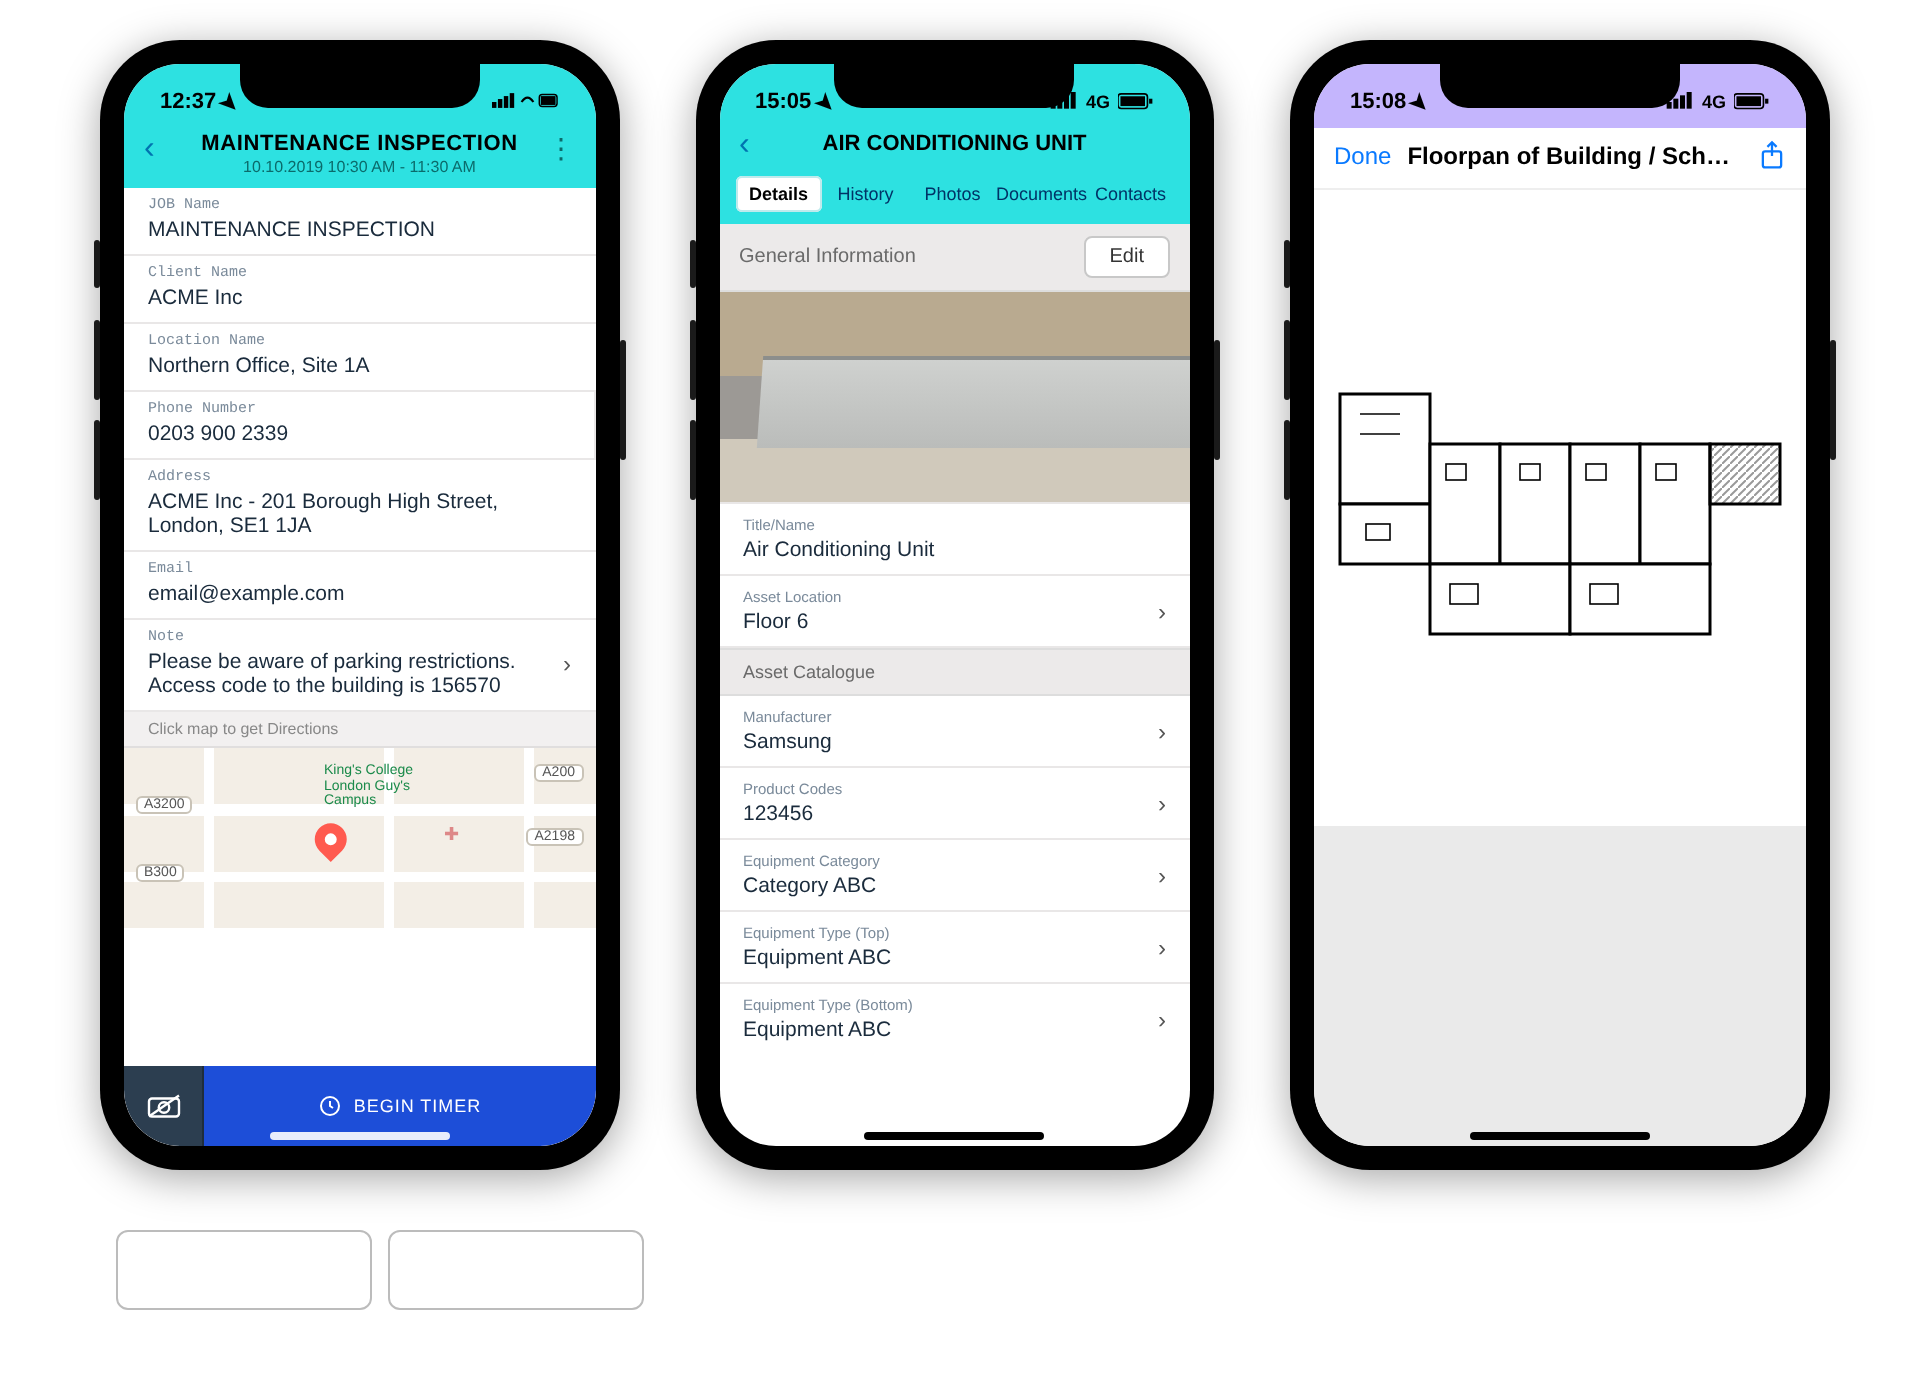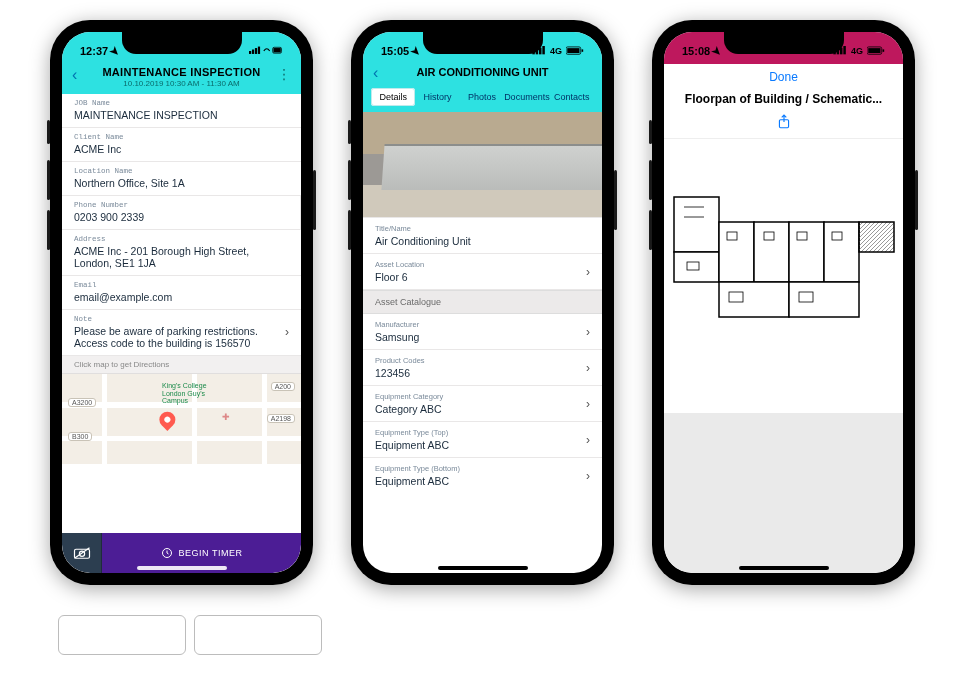--- a/index.html
+++ b/index.html
@@ -55,21 +55,21 @@
     display: flex;
     justify-content: space-between;
     align-items: center;
     padding: 6px 18px 0 18px;
     font-size: 11px;
     font-weight: 600;
   }
   .status-bar .time { display:flex; align-items:center; gap:2px; }
   .status-bar .right { display:flex; align-items:center; gap:4px; }
   .teal { background: #2de1e1; }
-  .white-bg { background: #be185d; }
+  .white-bg { background: #c4b5fd; }
 
   
   .p1-header {
     text-align:center;
     padding: 2px 0 6px;
     position:relative;
   }
   .p1-header .title { font-size: 11px; font-weight: 700; letter-spacing:.3px; }
   .p1-header .sub { font-size: 8px; color:#0b6b6b; margin-top:1px; }
   .p1-header .back { position:absolute; left:10px; top:2px; font-size:16px; color:#0074b0; }
@@ -119,21 +119,21 @@
     transform-origin: bottom; rotate: -45deg;
   }
   .pin::after { content:""; position:absolute; left:5px; top:5px; width:6px; height:6px; background:#fff; border-radius:50%; }
   .park { position:absolute; font-size:7px; color:#1a8a4a; }
   .hosp { position:absolute; font-size:9px; color:#d88; }
   .bottom-bar {
     position:absolute; left:0; right:0; bottom:0;
     display:flex; height:40px; border-radius: 0 0 28px 28px; overflow:hidden;
   }
   .bottom-bar .seg {
-    background:#4c1d95; color:#fff; display:flex; align-items:center; justify-content:center;
+    background:#1d4ed8; color:#fff; display:flex; align-items:center; justify-content:center;
     font-size:9px; letter-spacing:.5px; border-right:1px solid #1f2d3b;
   }
   .bottom-bar .seg:last-child { border-right:none; }
   .seg.cam { width:40px; font-size:14px; background:#2c3e50; }
   .seg.timer { flex:1.2; gap:6px; }
   .seg.next { flex:1; background:#34495e; }
   .home-ind { position:absolute; bottom:3px; left:50%; transform:translateX(-50%); width:90px; height:4px; background:rgba(255,255,255,.9); border-radius:3px; z-index:20; }
 
   
   .p2-header {
@@ -141,21 +141,21 @@
   }
   .p2-header .title { font-size:11px; font-weight:700; }
   .p2-header .back { position:absolute; left:10px; top:0; font-size:16px; color:#0074b0; }
   .tabs {
     display:flex; gap:0; padding:4px 8px 6px; background:#2de1e1;
   }
   .tab {
     flex:1; text-align:center; font-size:9px; padding:4px 0;
     color:#036; border-radius:3px;
   }
-  .tab.active { background:#fff; color:#000; font-weight:400; box-shadow:0 0 0 1px #bfeaec inset; }
+  .tab.active { background:#fff; color:#000; font-weight:700; box-shadow:0 0 0 1px #bfeaec inset; }
   .gen-row {
     display:flex; justify-content:space-between; align-items:center;
     background:#eceaea; padding:6px 10px; border-bottom:1px solid #ddd;
   }
   .gen-row .lbl { font-size:10px; color:#6a6a6a; }
   .edit-btn {
     background:#fff; border:1px solid #c8c8c8; border-radius:4px;
     font-size:10px; padding:4px 12px; color:#333;
   }
   .photo {
@@ -178,21 +178,20 @@
   .arrow-row .val { font-size:10.5px; color:#1a2b3c; margin-top:2px; }
   .sect {
     background:#eceaea; font-size:9px; color:#6a6a6a; padding:6px 12px;
     border-top:1px solid #ddd; border-bottom:1px solid #ddd;
   }
 
   
   .p3-top {
     display:flex; align-items:center; gap:8px; padding:6px 10px 8px 10px;
     border-bottom:1px solid #eee;
-    flex-direction:column;
   }
   .done { color:#0a7aff; font-size:12px; font-weight:500; }
   .p3-title { font-size:12px; font-weight:600; flex:1; white-space:nowrap; overflow:hidden; text-overflow:ellipsis; }
   .share-ic { color:#0a7aff; width:14px; height:16px; }
   .floorplan {
     position:absolute; left:0; right:0; top:150px; height:150px;
     display:flex; justify-content:center; align-items:center;
   }
   .plan-svg { width: 230px; height: 130px; }
   .p3-body-lower {
@@ -350,20 +349,24 @@
       <div class="p2-header teal">
         <span class="back">‹</span>
         <div class="title">AIR CONDITIONING UNIT</div>
       </div>
       <div class="tabs">
         <div class="tab active">Details</div>
         <div class="tab">History</div>
         <div class="tab">Photos</div>
         <div class="tab">Documents</div>
         <div class="tab">Contacts</div>
+      </div>
+      <div class="gen-row">
+        <span class="lbl">General Information</span>
+        <button class="edit-btn">Edit</button>
       </div>
       <div class="photo">
         <div class="duct"></div>
       </div>
       <div class="arrow-row" style="border-top:1px solid #e9e7e7">
         <div class="col">
           <div class="lbl">Title/Name</div>
           <div class="val">Air Conditioning Unit</div>
         </div>
       </div>

